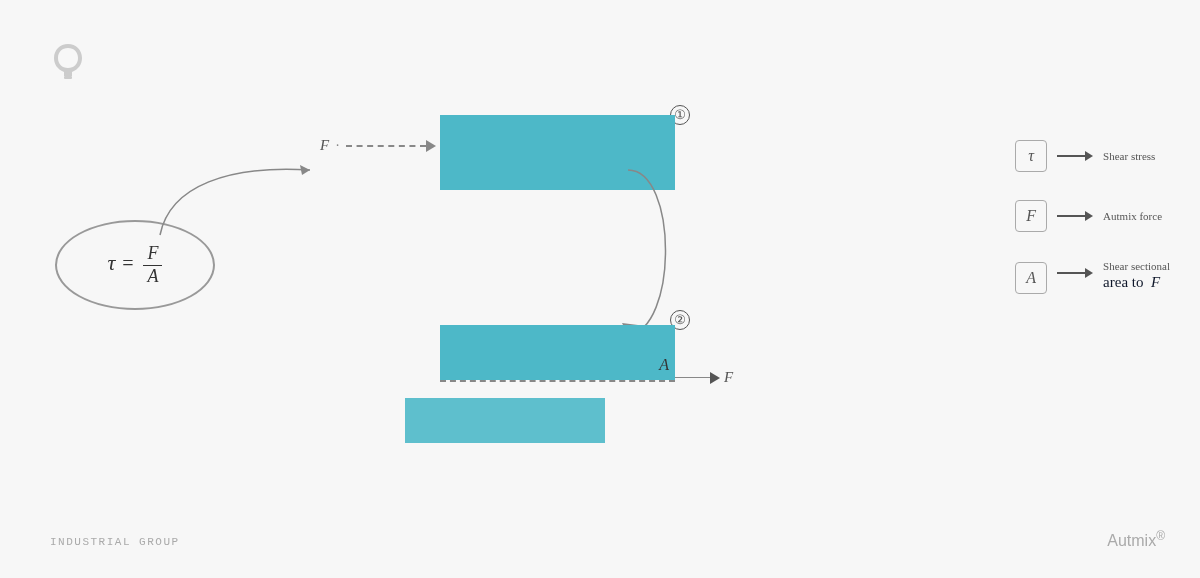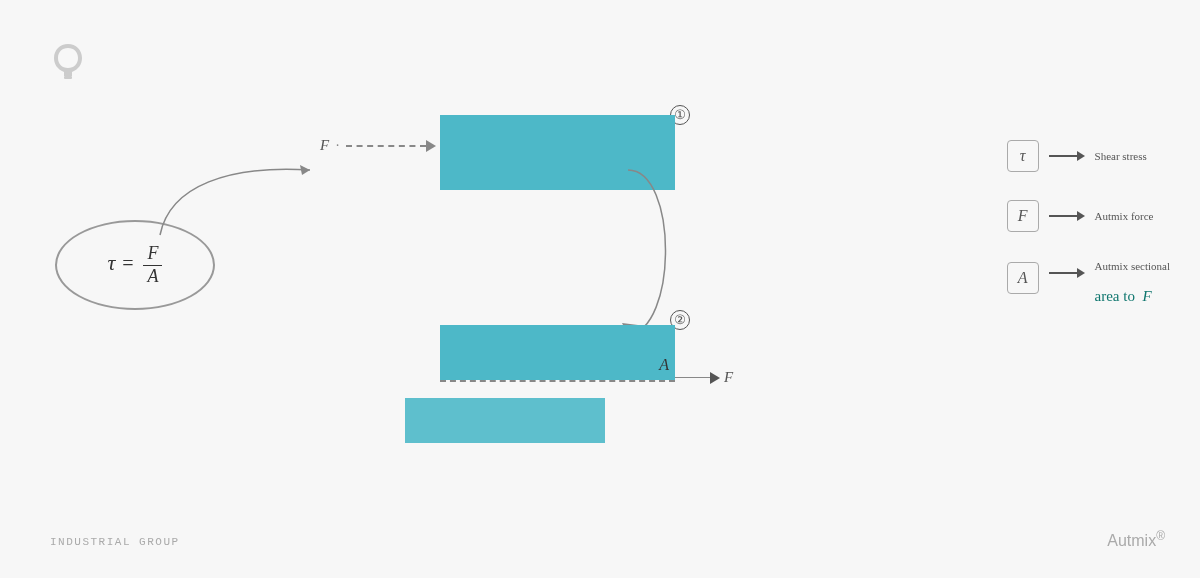--- a/index.html
+++ b/index.html
@@ -146,23 +146,23 @@
       border-bottom: 5px solid transparent;
       border-left: 8px solid #555;
     }
     .legend-label {
       font-size: 11px;
       color: #555;
       font-family: Georgia, serif;
     }
     .legend-sub {
       font-size: 15px;
-      color: #0f766e;
+      color: #0f172a;
       font-family: Georgia, serif;
-      margin-top: 16px;
+      margin-top: 2px;
     }
     .legend-text-block {
       display: flex;
       flex-direction: column;
     }
 
     
     .bottom-left-label {
       position: absolute;
       bottom: 30px;
@@ -308,21 +308,21 @@
 
   <div class="legend-item" style="align-items:flex-start;">
     <div class="legend-box" style="margin-top:2px;">
       <span style="font-style:italic;">A</span>
     </div>
     <div class="legend-arrow" style="margin-top:8px;">
       <div class="legend-arrow-line"></div>
       <div class="legend-arrow-head"></div>
     </div>
     <div class="legend-text-block">
-      <span class="legend-label">Autmix sectional</span>
+      <span class="legend-label">Shear sectional</span>
       <span class="legend-sub">area to &nbsp;<span style="font-style:italic;">F</span></span>
     </div>
   </div>
 </div>
 
 <div class="bottom-left-label">INDUSTRIAL GROUP</div>
 <div class="bottom-right-label">
   <span>Autmix</span><span class="autmix-star">®</span>
 </div>
 

